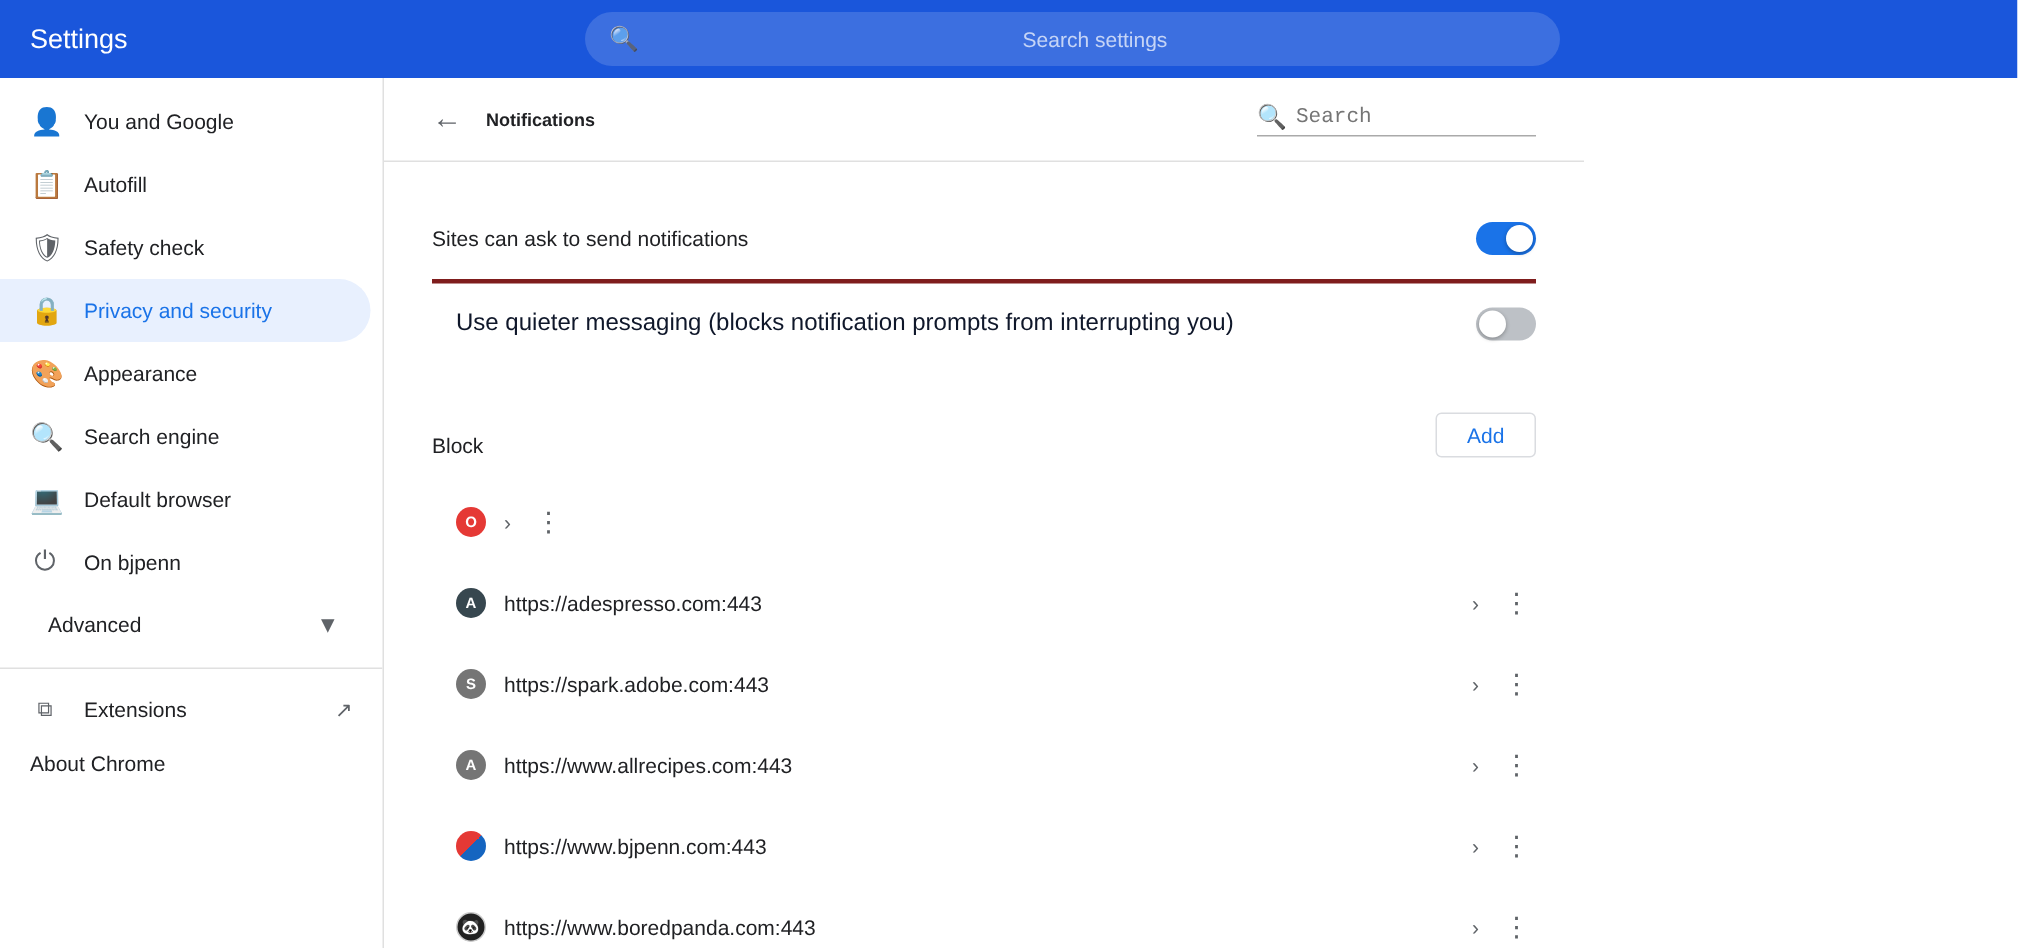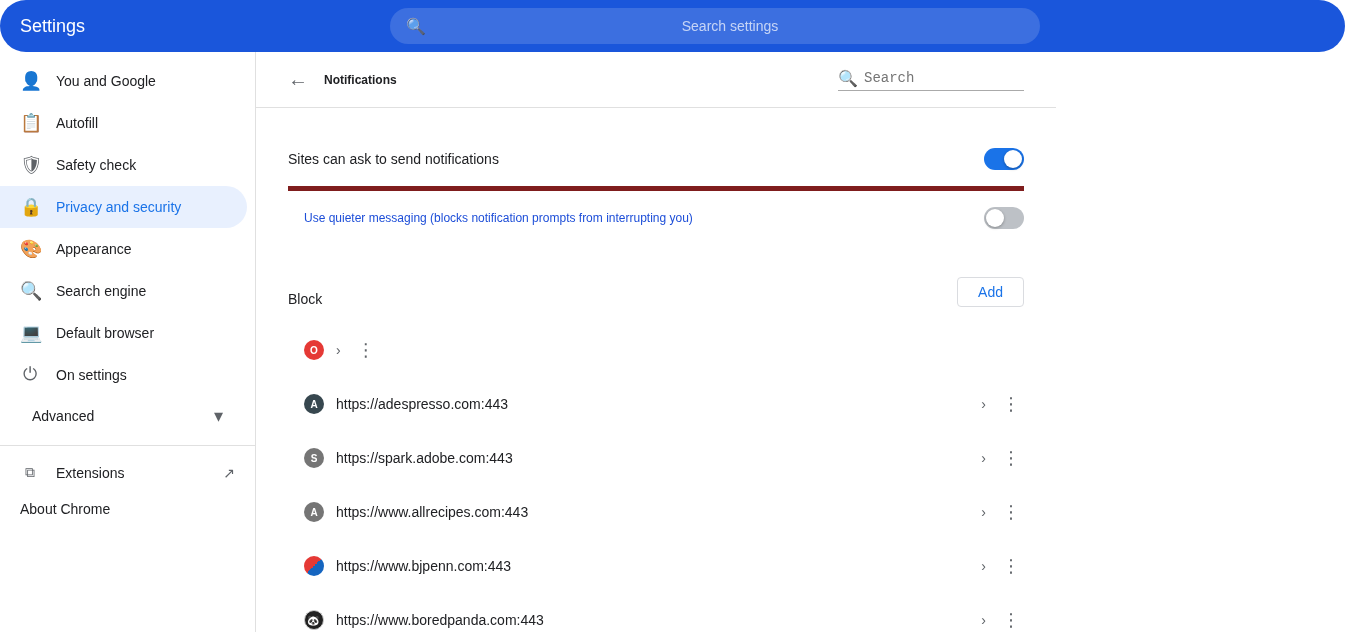--- a/index.html
+++ b/index.html
@@ -7,21 +7,20 @@
 
     
     #topbar {
       background: #1a56db;
       height: 52px;
       display: flex;
       align-items: center;
       padding: 0 20px;
       gap: 20px;
       flex-shrink: 0;
-      border-radius: 26px;
     }
     #topbar-title {
       color: #fff;
       font-size: 18px;
       font-weight: 500;
       white-space: nowrap;
     }
     #search-bar {
       flex: 1;
       max-width: 650px;
@@ -158,31 +157,31 @@
     }
 
     
     .settings-section {
       padding: 24px 32px 16px 32px;
     }
     .settings-row {
       display: flex;
       align-items: center;
       padding: 16px 0;
-      border-bottom: 5px solid #7f1d1d;
+      border-bottom: 3px solid #7f1d1d;
     }
     .settings-row:last-child { border-bottom: none; }
     .settings-row-label {
       flex: 1;
       font-size: 14px;
       color: #202124;
     }
     .settings-row-sublabel {
-      font-size: 12px;
-      color: #1d4ed8;
+      font-size: 16px;
+      color: #0f172a;
       padding-left: 16px;
     }
 
     
     .toggle {
       position: relative;
       width: 40px;
       height: 22px;
       flex-shrink: 0;
       cursor: pointer;
@@ -316,21 +315,21 @@
       <div class="sidebar-item">
     <span class="icon">🔍</span>
     <span class="label">Search engine</span>
   </div>
       <div class="sidebar-item">
     <span class="icon">💻</span>
     <span class="label">Default browser</span>
   </div>
       <div class="sidebar-item">
     <span class="icon">⏻</span>
-    <span class="label">On settings</span>
+    <span class="label">On bjpenn</span>
   </div>
       <div class="sidebar-section-header">
   <span style="flex:1;font-size:14px;">Advanced</span>
   <span class="chevron">▾</span>
 </div>
       <hr class="sidebar-divider">
       <div class="sidebar-ext-item">
   <span style="font-size:14px;color:#5f6368;width:20px;text-align:center;">⧉</span>
   <span style="flex:1;">Extensions</span>
   <span class="ext-link-icon">↗</span>

